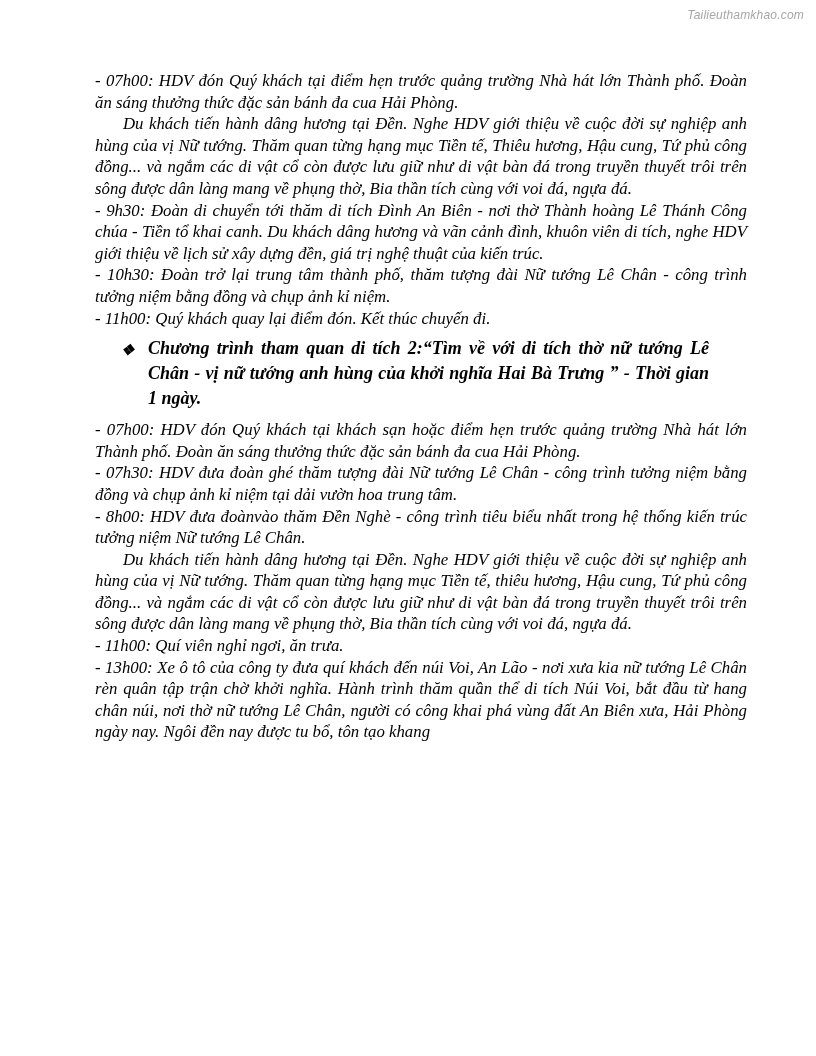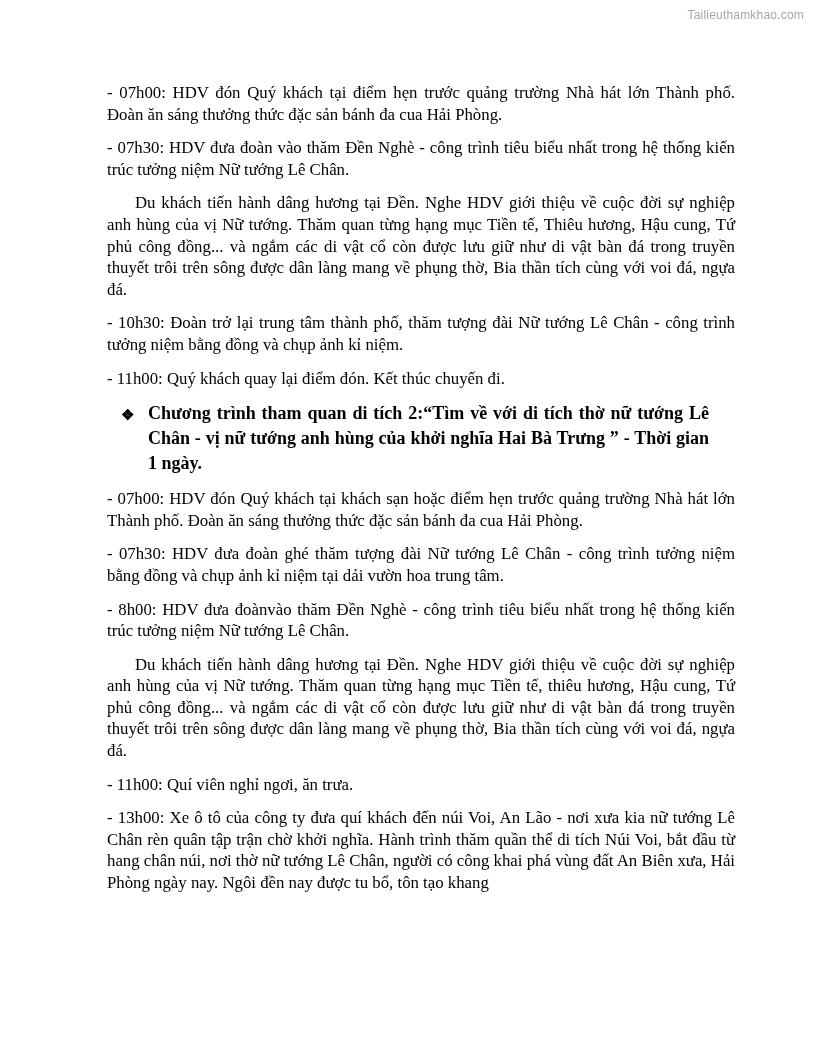--- a/index.html
+++ b/index.html
@@ -4,40 +4,41 @@
 <style>
   html, body { margin: 0; padding: 0; background: #ffffff; }
   .page {
     position: relative;
     width: 816px;
     height: 1056px;
     background: #ffffff;
     color: #000000;
     font-family: "Liberation Serif", "DejaVu Serif", serif;
     overflow: hidden;
+    font-style: italic;
   }
   .watermark {
     position: absolute;
     top: 8px;
     right: 12px;
     font-family: "Liberation Sans", "DejaVu Sans", sans-serif;
     font-size: 12px;
     color: #a6a6a6;
     letter-spacing: 0.2px;
   }
   .content {
     position: absolute;
     top: 70px;
     left: 95px;
     width: 652px;
     font-size: 16.8px;
     line-height: 21.6px;
   }
   .para {
-    margin: 12px;
+    margin: 0;
     text-align: justify;
   }
   .para.indent { text-indent: 28px; }
   .heading {
     position: relative;
     margin: 7px 0 8px 0;
     padding-left: 53px;
     padding-right: 38px;
     font-weight: bold;
     font-size: 18px;
@@ -55,24 +56,24 @@
 <body>
 
 <div class="page">
 
   <span class="watermark">Tailieuthamkhao.com</span>
 
   <div class="content">
 
     <p class="para">- 07h00: HDV đón Quý khách tại điểm hẹn trước quảng trường Nhà hát lớn Thành phố. Đoàn ăn sáng thưởng thức đặc sản bánh đa cua Hải Phòng.</p>
 
-    <p class="para">- 07h30: HDV đưa đoàn vào thăm Đền Nghè - công trình tiêu biểu nhất trong hệ thống kiến trúc tưởng niệm Nữ tướng Lê Chân.</p>
 
     <p class="para indent">Du khách tiến hành dâng hương tại Đền. Nghe HDV giới thiệu về cuộc đời sự nghiệp anh hùng của vị Nữ tướng. Thăm quan từng hạng mục Tiền tế, Thiêu hương, Hậu cung, Tứ phủ công đồng... và ngắm các di vật cổ còn được lưu giữ như di vật bàn đá trong truyền thuyết trôi trên sông được dân làng mang về phụng thờ, Bia thần tích cùng với voi đá, ngựa đá.</p>
 
+    <p class="para">- 9h30: Đoàn di chuyển tới thăm di tích Đình An Biên - nơi thờ Thành hoàng Lê Thánh Công chúa - Tiền tổ khai canh. Du khách dâng hương và vãn cảnh đình, khuôn viên di tích, nghe HDV giới thiệu về lịch sử xây dựng đền, giá trị nghệ thuật của kiến trúc.</p>
 
     <p class="para">- 10h30: Đoàn trở lại trung tâm thành phố, thăm tượng đài Nữ tướng Lê Chân - công trình tưởng niệm bằng đồng và chụp ảnh kỉ niệm.</p>
 
     <p class="para">- 11h00: Quý khách quay lại điểm đón. Kết thúc chuyến đi.</p>
 
     <h2 class="heading">
       <span class="bullet">❖</span>
       <span>Chương trình tham quan di tích 2:“Tìm về với di tích thờ nữ tướng Lê Chân - vị nữ tướng anh hùng của khởi nghĩa Hai Bà Trưng ” - Thời gian 1 ngày.</span>
     </h2>
 

